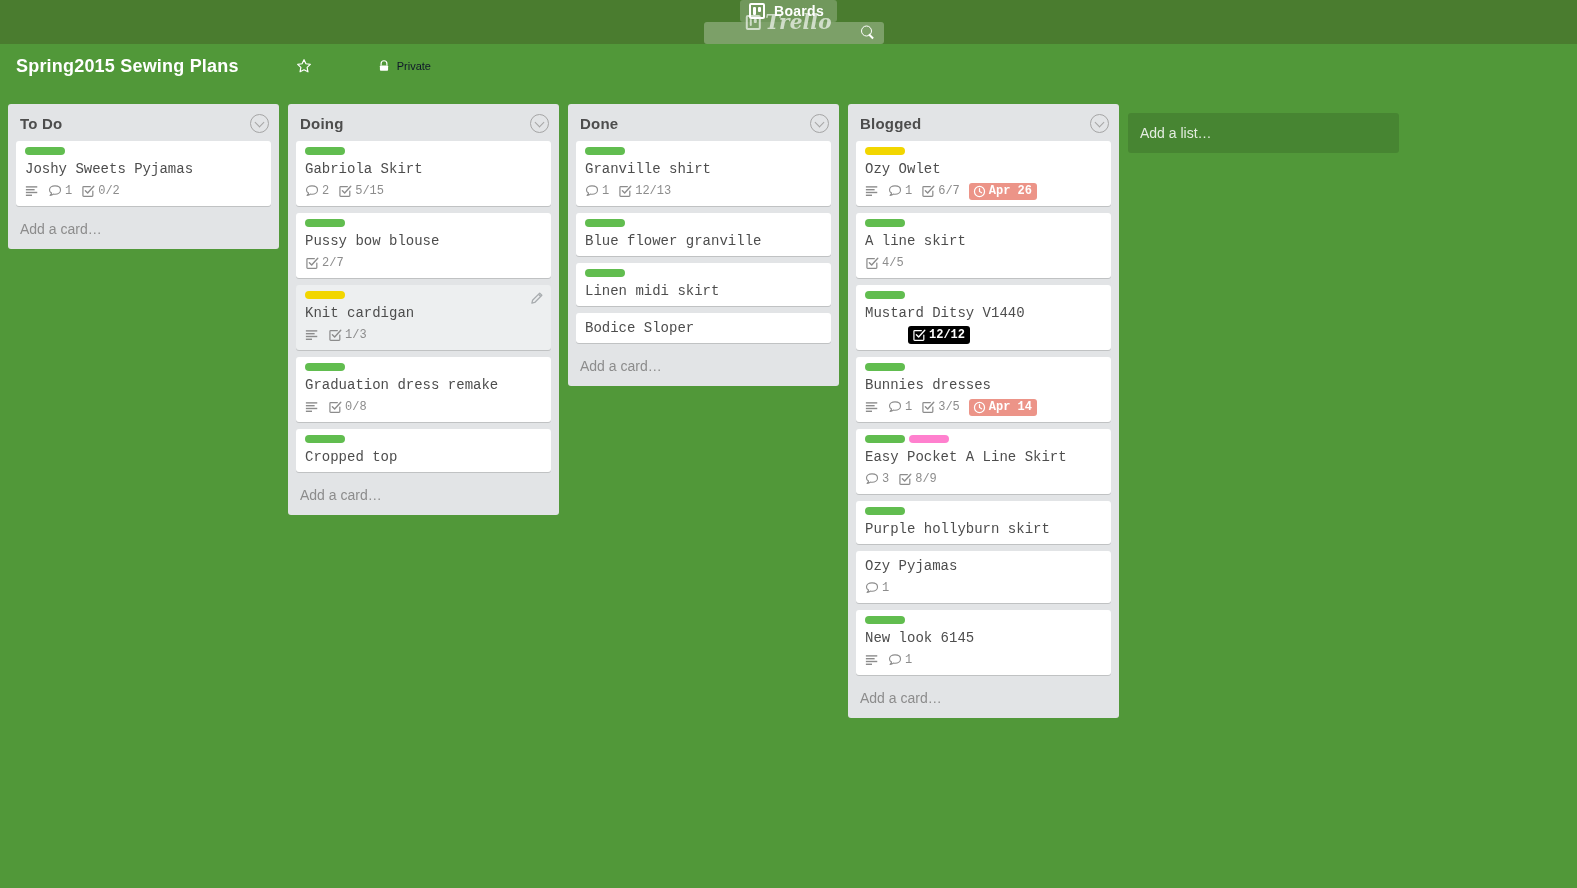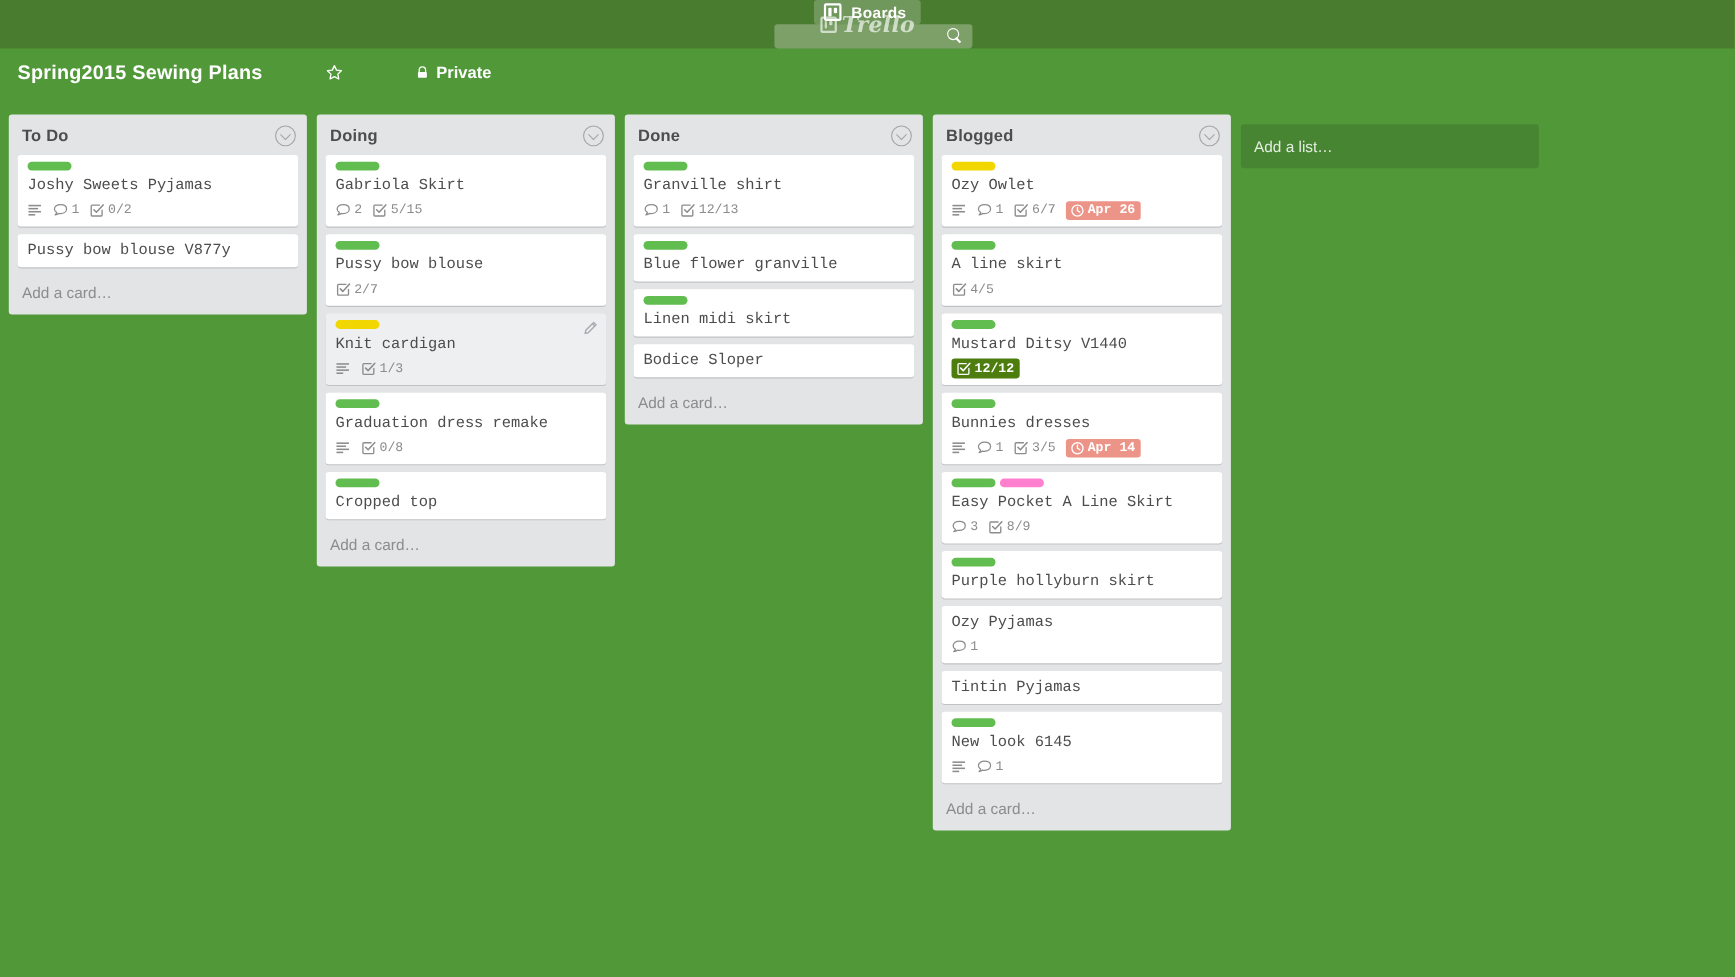--- a/index.html
+++ b/index.html
@@ -122,21 +122,21 @@
     display: flex; align-items: center; justify-content: center;
     border-radius: 3px; cursor: pointer;
   }
   .privacy {
     margin-left: 14px;
     display: flex; align-items: center;
     height: 26px; padding: 0 8px;
     border-radius: 3px; cursor: pointer;
   }
   .privacy-label {
-    color: #ffffff; font-size: 15px; margin-left: 6px; font-weight: bold;
+    color: #0f172a; font-size: 11px; margin-left: 6px;
   }
 
   
   .board-canvas {
     display: flex;
     align-items: flex-start;
     padding: 16px 8px;
     gap: 9px;
     height: calc(888px - 88px);
   }
@@ -219,26 +219,27 @@
   .badge-text { line-height: 1; position: relative; top: 0px; }
   .badge.due {
     background: #ec9488;
     color: #fff;
     border-radius: 3px;
     padding: 2px 5px 2px 4px;
     font-weight: bold;
     font-size: 12px;
   }
   .badge.checklist-complete {
-    background: #4d7c0f;
+    background: #000000;
     color: #fff;
     border-radius: 3px;
     padding: 2px 5px 2px 4px;
     font-weight: bold;
     font-size: 12px;
+    margin-left: 43px;
   }
   .add-card {
     padding: 8px 12px 10px 12px;
     color: #8c8c8c;
     font-size: 14px;
     cursor: pointer;
   }
 
   .add-list {
     flex: 0 0 271px;
@@ -328,23 +329,20 @@
               </span>
               <span class="badge">
                   <svg width="14" height="14" viewBox="0 0 16 16">
     <path d="M13.5 8v5.2a.9.9 0 0 1-.9.9H3.1a.9.9 0 0 1-.9-.9V3.8a.9.9 0 0 1 .9-.9h7.6" fill="none" stroke="#8c8c8c" stroke-width="1.4" stroke-linecap="round"></path>
     <path d="M5 7.6l2.6 2.6L14.6 2.6" fill="none" stroke="#8c8c8c" stroke-width="1.6" stroke-linecap="round" stroke-linejoin="round"></path>
   </svg>
                   <span class="badge-text">0/2</span>
                 </span>
             </div>
           </div>
-          <div class="card">
-            <div class="card-title">Pussy bow blouse V877y</div>
-          </div>
         </div>
         <div class="add-card">Add a card…</div>
       </div><div class="list">
         <div class="list-header">
           <span class="list-title">Doing</span>
      <span class="list-menu"></span>
         </div>
         <div class="cards">
           <div class="card">
             <div class="labels">
@@ -627,23 +625,20 @@
             <div class="badges">
               <span class="badge">
                 <svg width="14" height="14" viewBox="0 0 16 16">
     <path d="M8 2.2c-3.5 0-6.3 2-6.3 4.6 0 1.5.9 2.8 2.3 3.6-.1.9-.7 1.9-1.6 2.6 1.6-.2 2.9-.8 3.7-1.5.6.1 1.2.2 1.9.2 3.5 0 6.3-2 6.3-4.9S11.5 2.2 8 2.2z" fill="none" stroke="#8c8c8c" stroke-width="1.3" stroke-linejoin="round"></path>
   </svg>
                 <span class="badge-text">1</span>
               </span>
             </div>
           </div>
           <div class="card">
-            <div class="card-title">Tintin Pyjamas</div>
-          </div>
-          <div class="card">
             <div class="labels">
               <span class="label" style="background:#61bd4f"></span>
             </div>
             <div class="card-title">New look 6145</div>
             <div class="badges">
               <span class="badge">
                 <svg width="14" height="14" viewBox="0 0 16 16">
     <rect x="1" y="2.5" width="13" height="1.6" fill="#8c8c8c"></rect>
     <rect x="1" y="5.7" width="10" height="1.6" fill="#8c8c8c"></rect>
     <rect x="1" y="8.9" width="13" height="1.6" fill="#8c8c8c"></rect>

